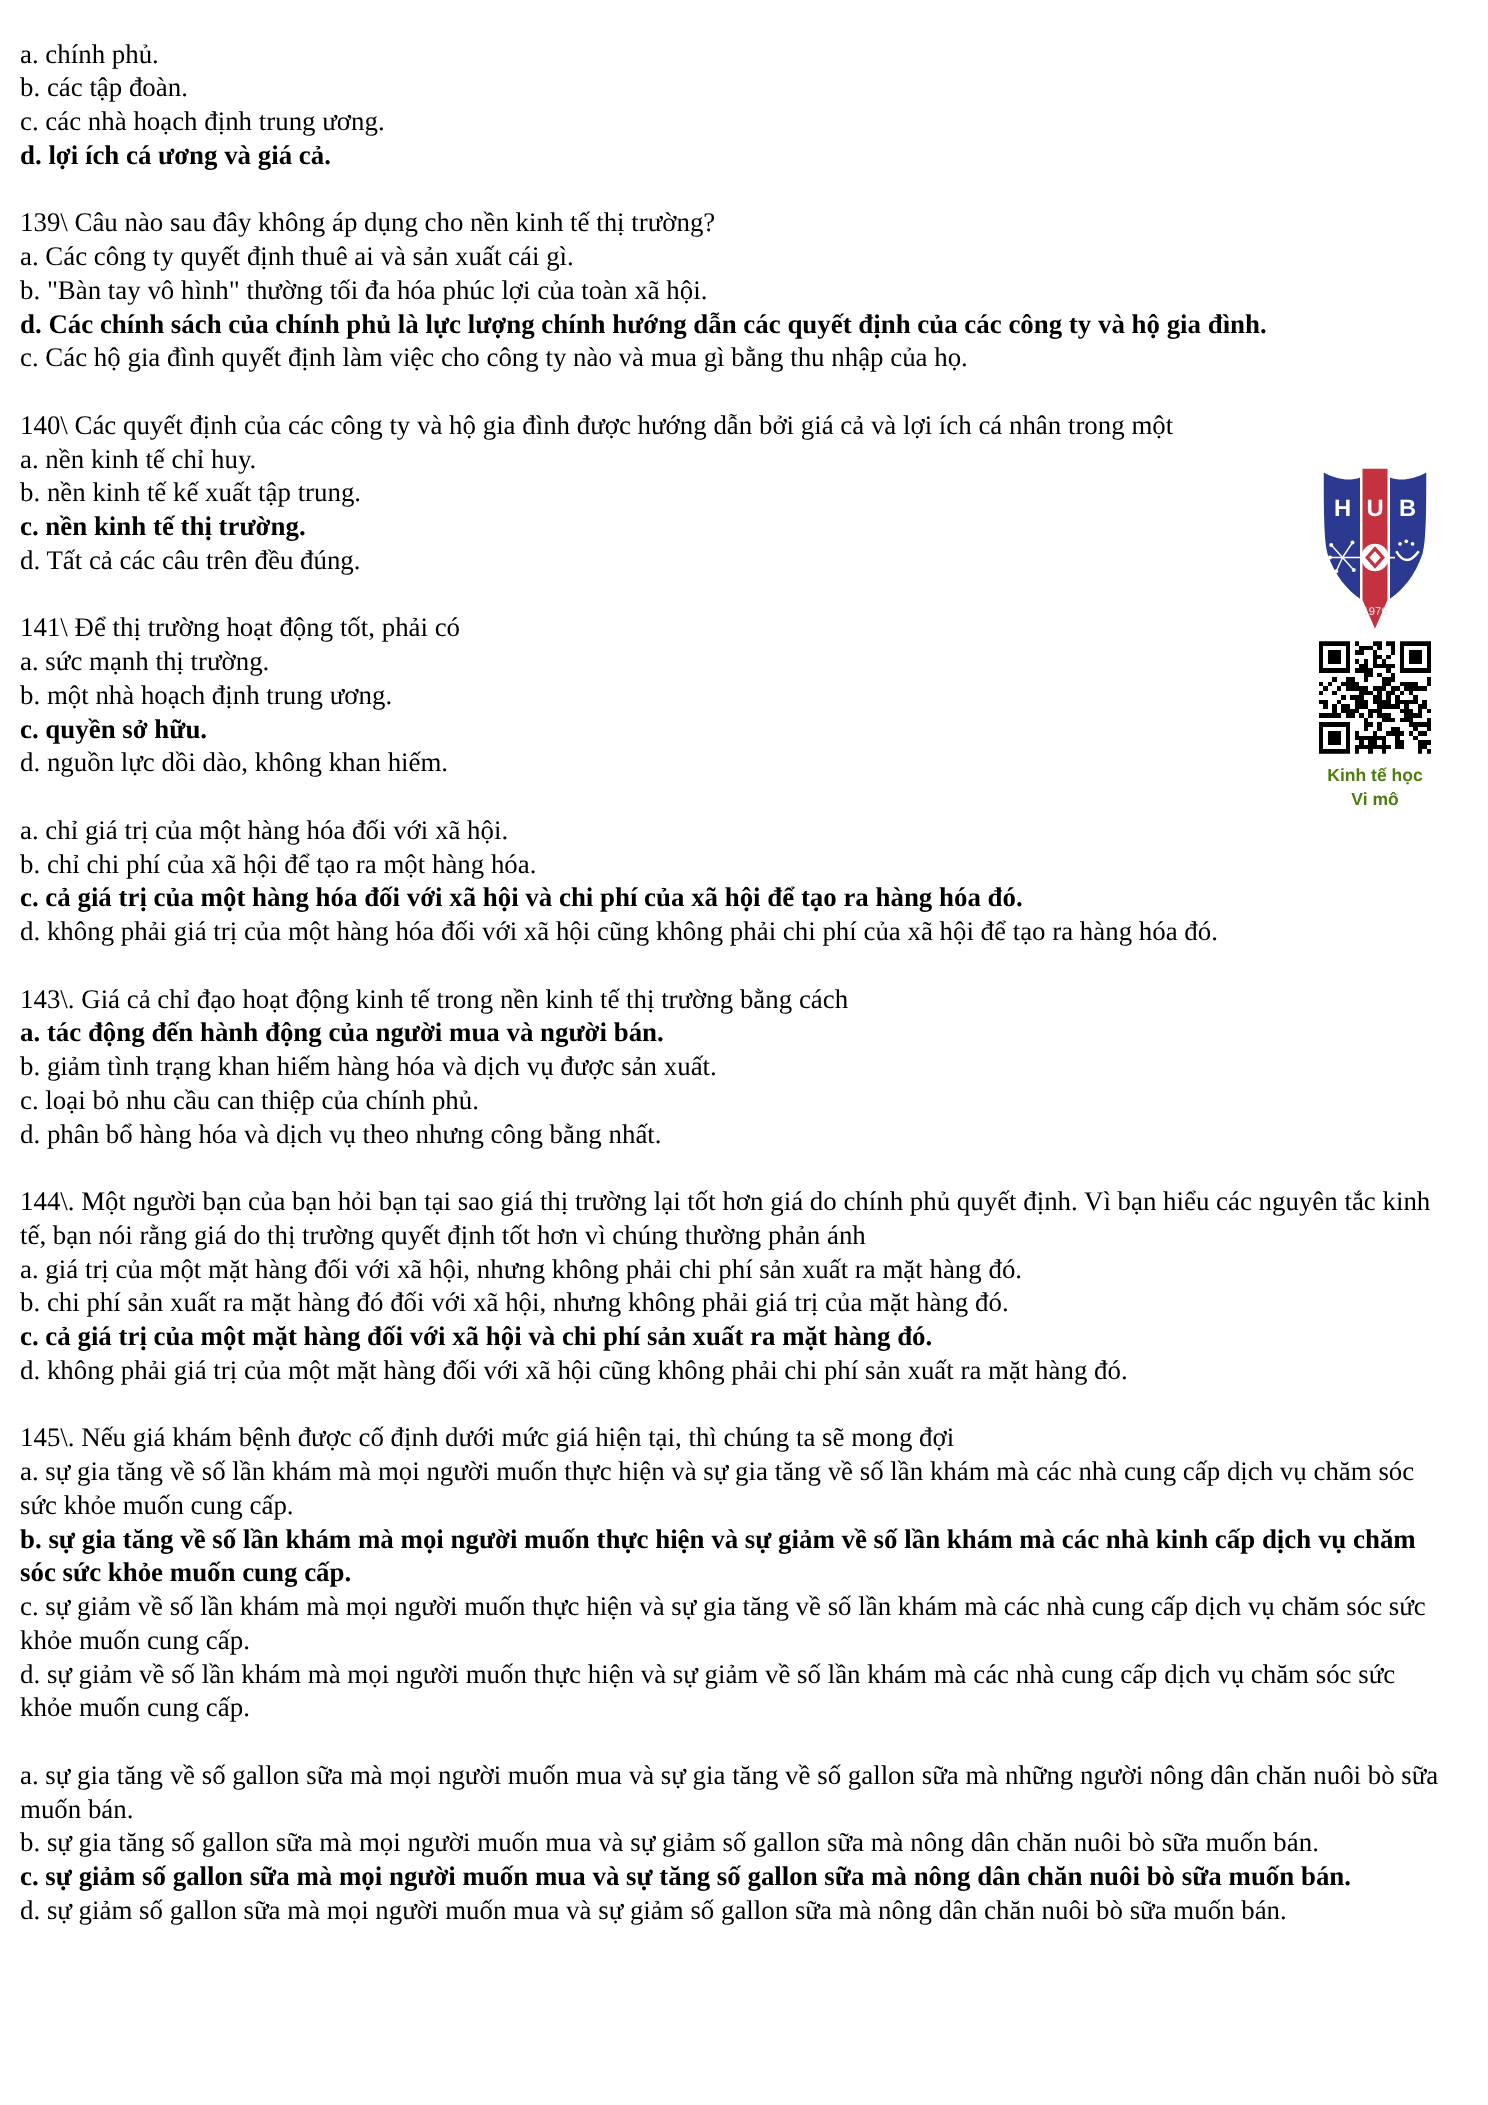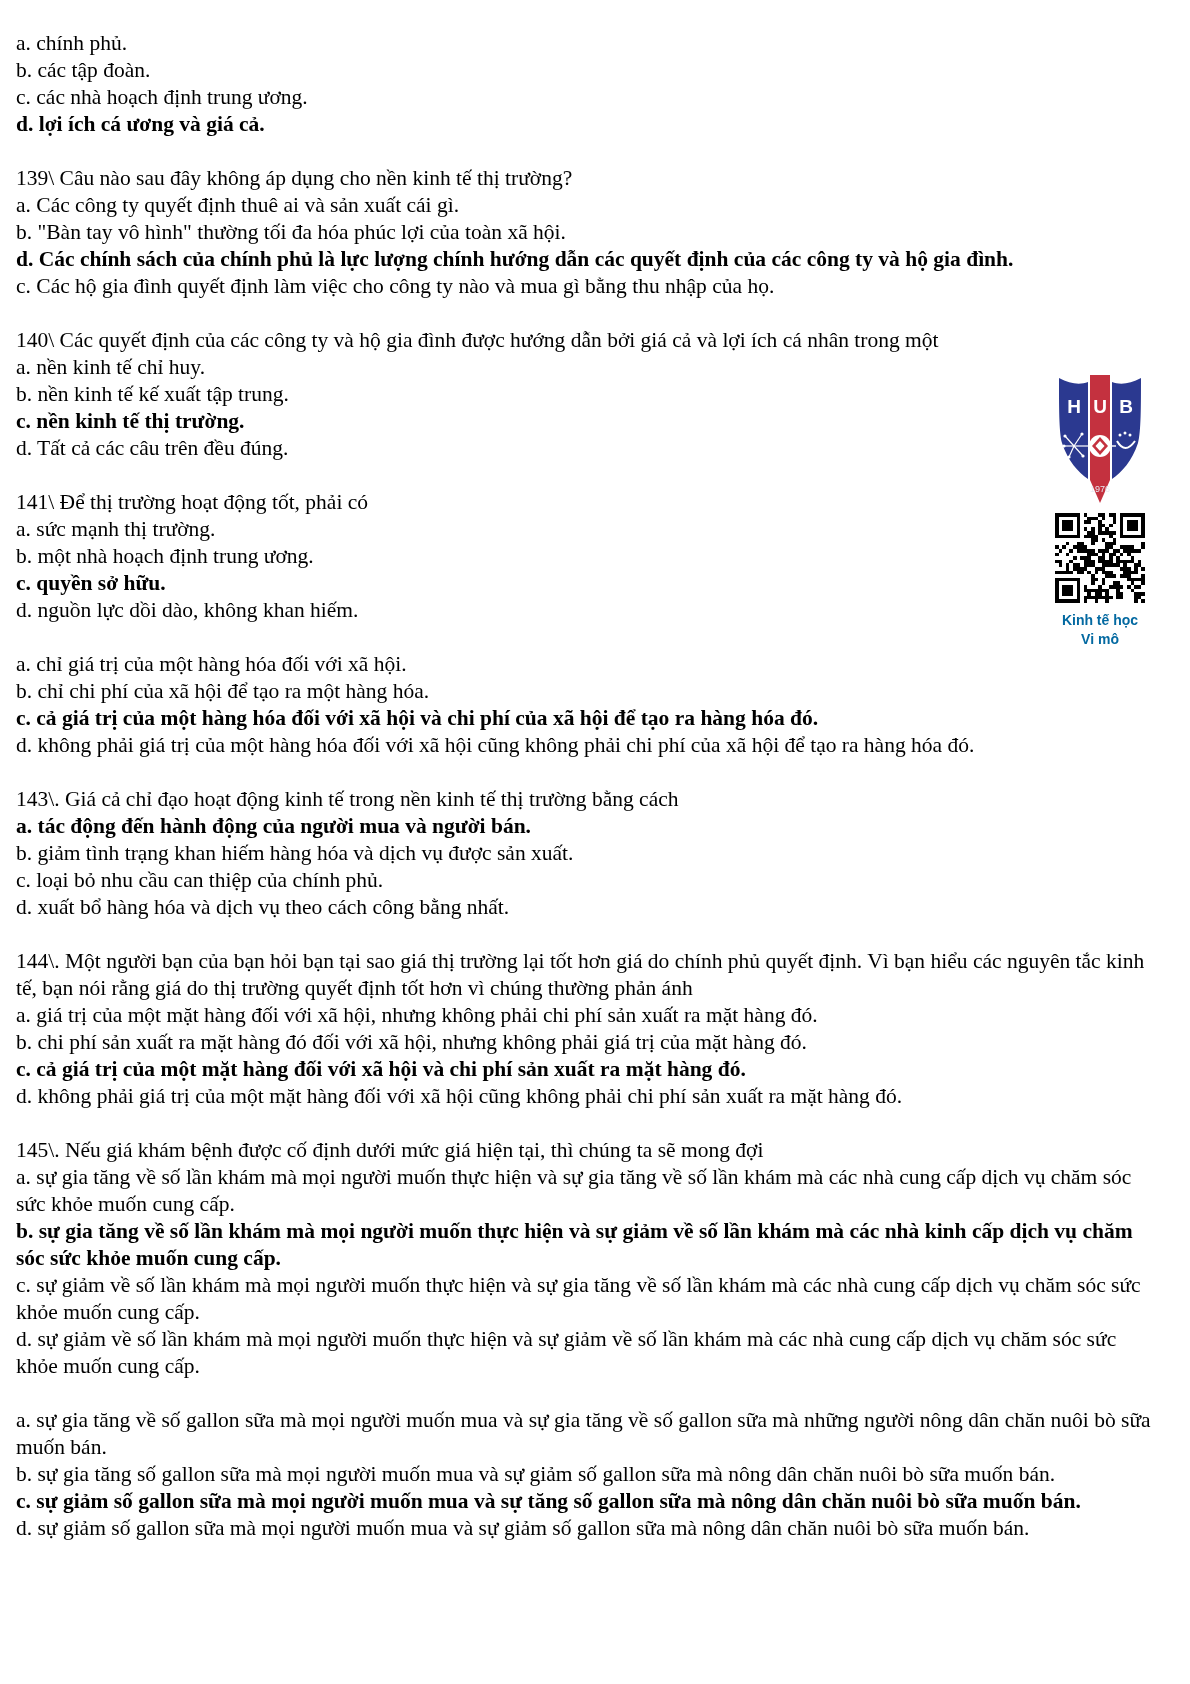--- a/index.html
+++ b/index.html
@@ -20,21 +20,21 @@
   .sidebar{
     position:absolute;left:1048px;top:372px;width:104px;
     text-align:center;
   }
   .logo-wrap{width:86px;height:134px;margin:0 auto;}
   .qr-wrap{width:90px;height:90px;margin:7px auto 0 auto;}
   .qr-wrap svg{display:block;}
   .qr-caption{
     font-family:"Liberation Sans", sans-serif;
     font-weight:bold;font-size:14px;line-height:19px;
-    color:#0369a1;margin-top:8px;
+    color:#4d7c0f;margin-top:8px;
   }
 </style>
 </head>
 <body>
 
 <div class="content">
   <div>
   <div class="qblock">
 
     <div class="opts">
@@ -83,21 +83,21 @@
           <div class="line">d. không phải giá trị của một hàng hóa đối với xã hội cũng không phải chi phí của xã hội để tạo ra hàng hóa đó.</div>
         </div>
   </div>
 
   <div class="qblock">
     <div class="line stem">143\. Giá cả chỉ đạo hoạt động kinh tế trong nền kinh tế thị trường bằng cách</div>
     <div class="opts">
           <div class="line bold">a. tác động đến hành động của người mua và người bán.</div>
           <div class="line">b. giảm tình trạng khan hiếm hàng hóa và dịch vụ được sản xuất.</div>
           <div class="line">c. loại bỏ nhu cầu can thiệp của chính phủ.</div>
-          <div class="line">d. xuất bổ hàng hóa và dịch vụ theo cách công bằng nhất.</div>
+          <div class="line">d. phân bổ hàng hóa và dịch vụ theo nhưng công bằng nhất.</div>
         </div>
   </div>
 
   <div class="qblock">
     <div class="line stem">144\. Một người bạn của bạn hỏi bạn tại sao giá thị trường lại tốt hơn giá do chính phủ quyết định. Vì bạn hiểu các nguyên tắc kinh tế, bạn nói rằng giá do thị trường quyết định tốt hơn vì chúng thường phản ánh</div>
     <div class="opts">
           <div class="line">a. giá trị của một mặt hàng đối với xã hội, nhưng không phải chi phí sản xuất ra mặt hàng đó.</div>
           <div class="line">b. chi phí sản xuất ra mặt hàng đó đối với xã hội, nhưng không phải giá trị của mặt hàng đó.</div>
           <div class="line bold">c. cả giá trị của một mặt hàng đối với xã hội và chi phí sản xuất ra mặt hàng đó.</div>
           <div class="line">d. không phải giá trị của một mặt hàng đối với xã hội cũng không phải chi phí sản xuất ra mặt hàng đó.</div>

